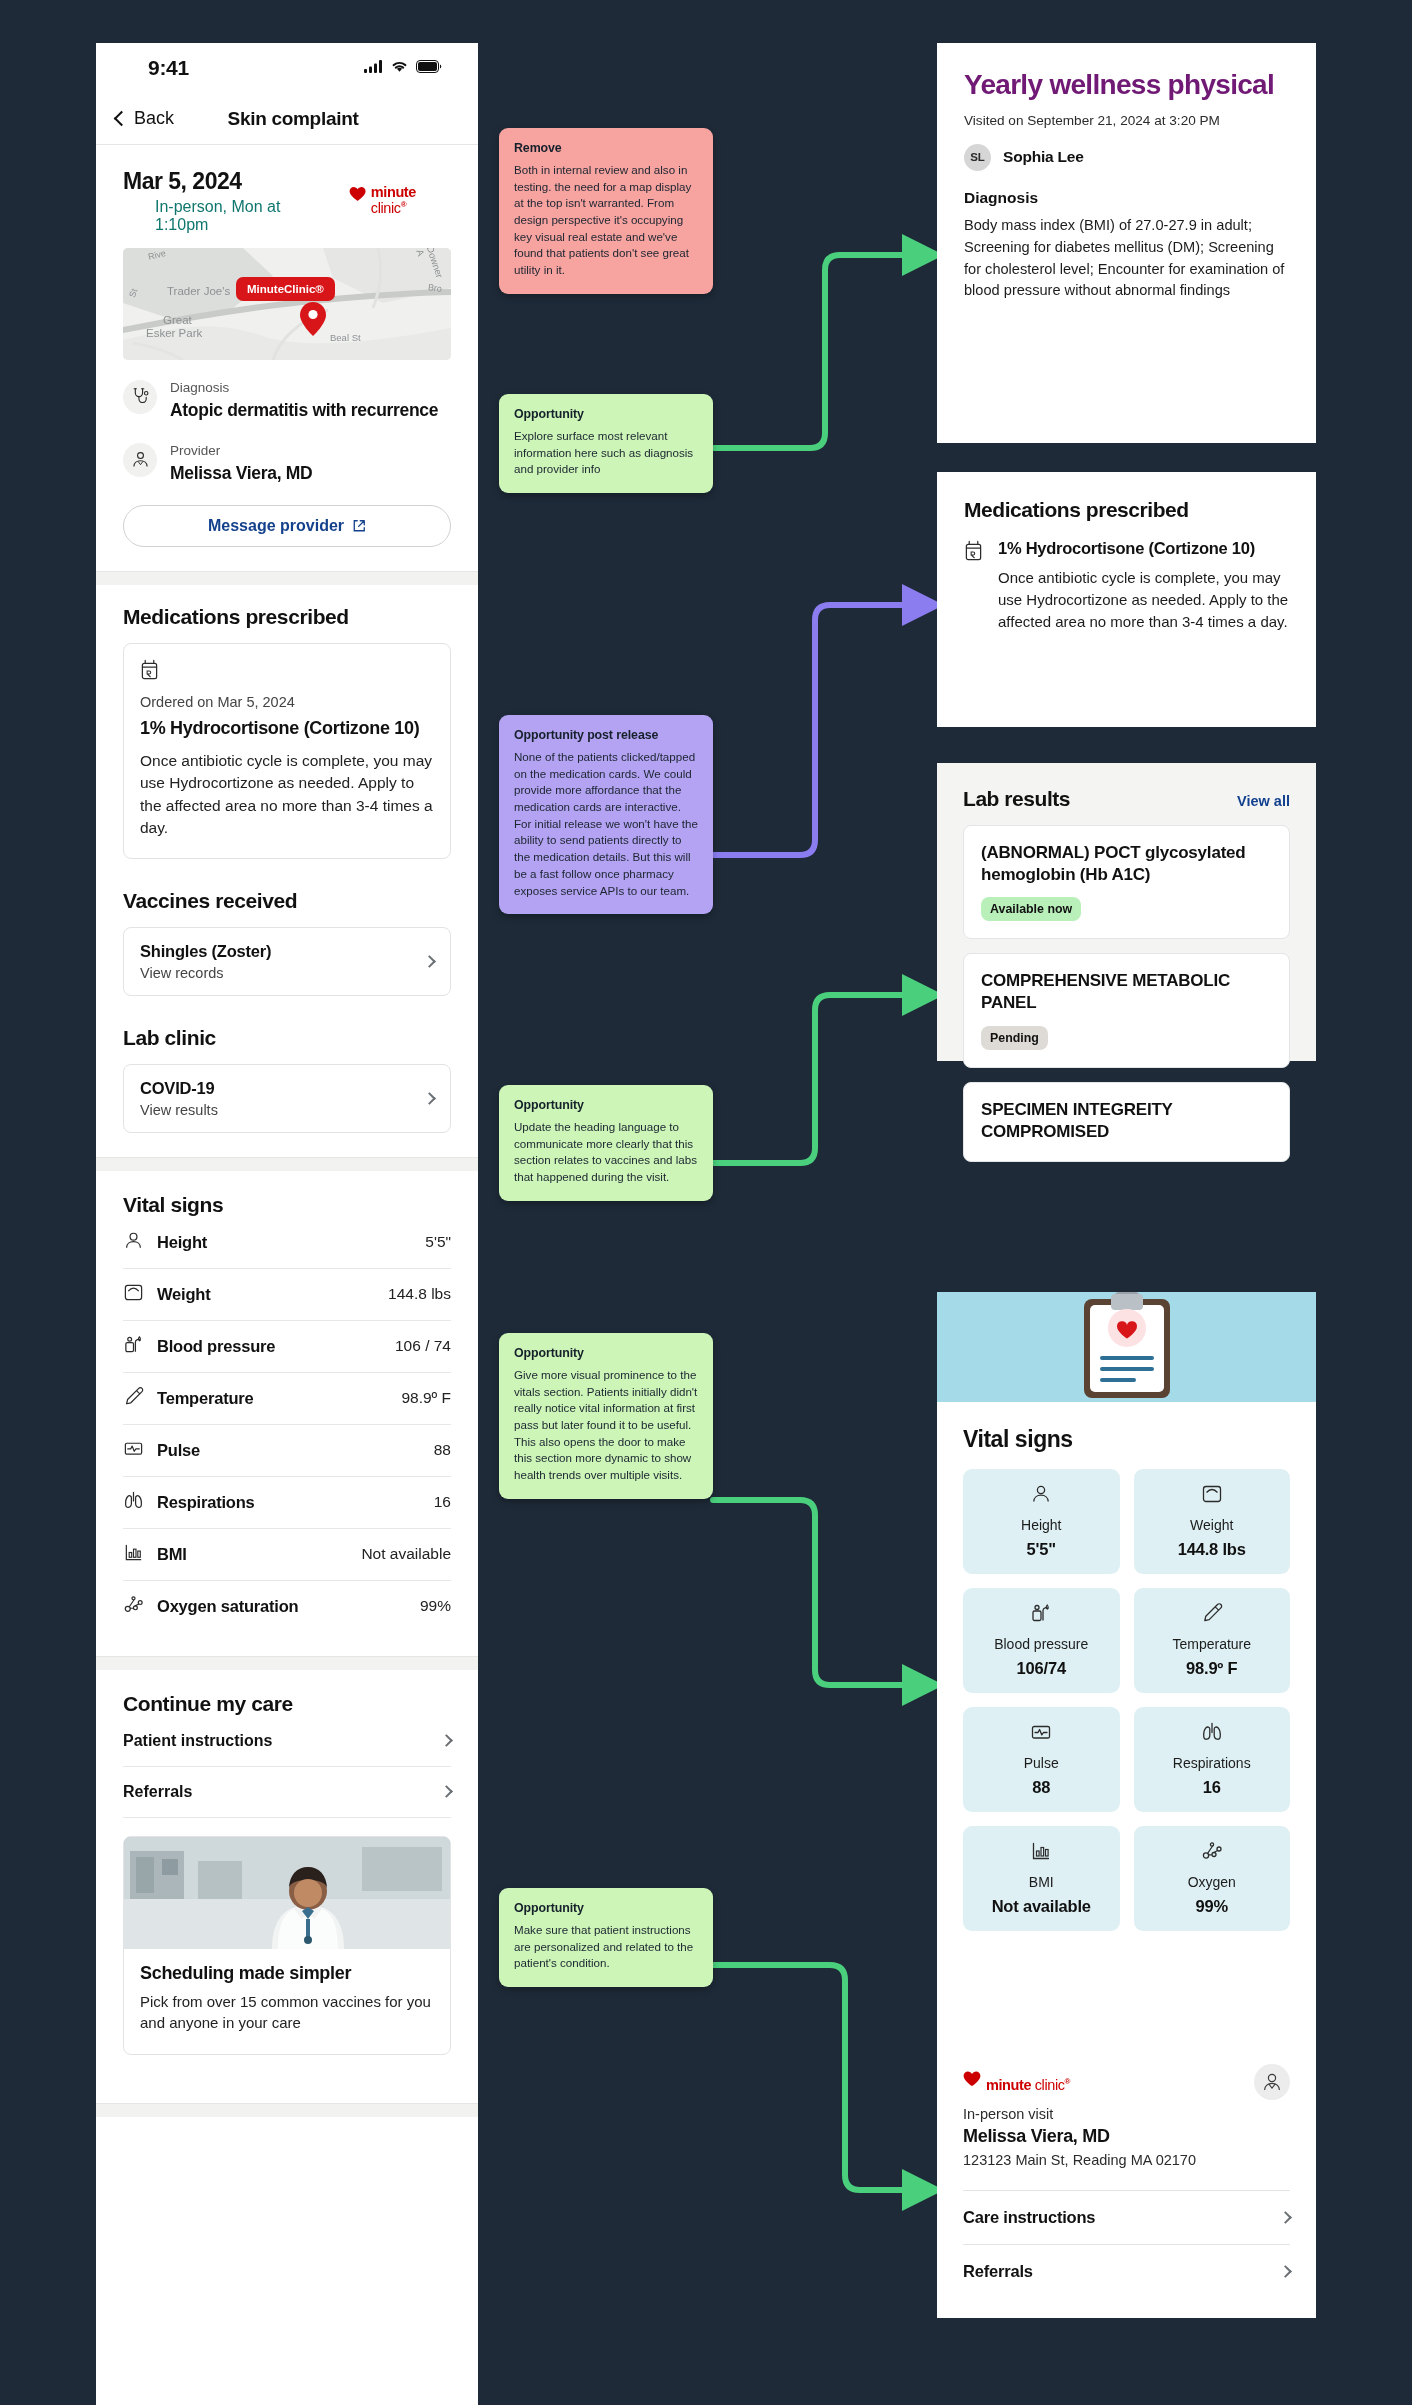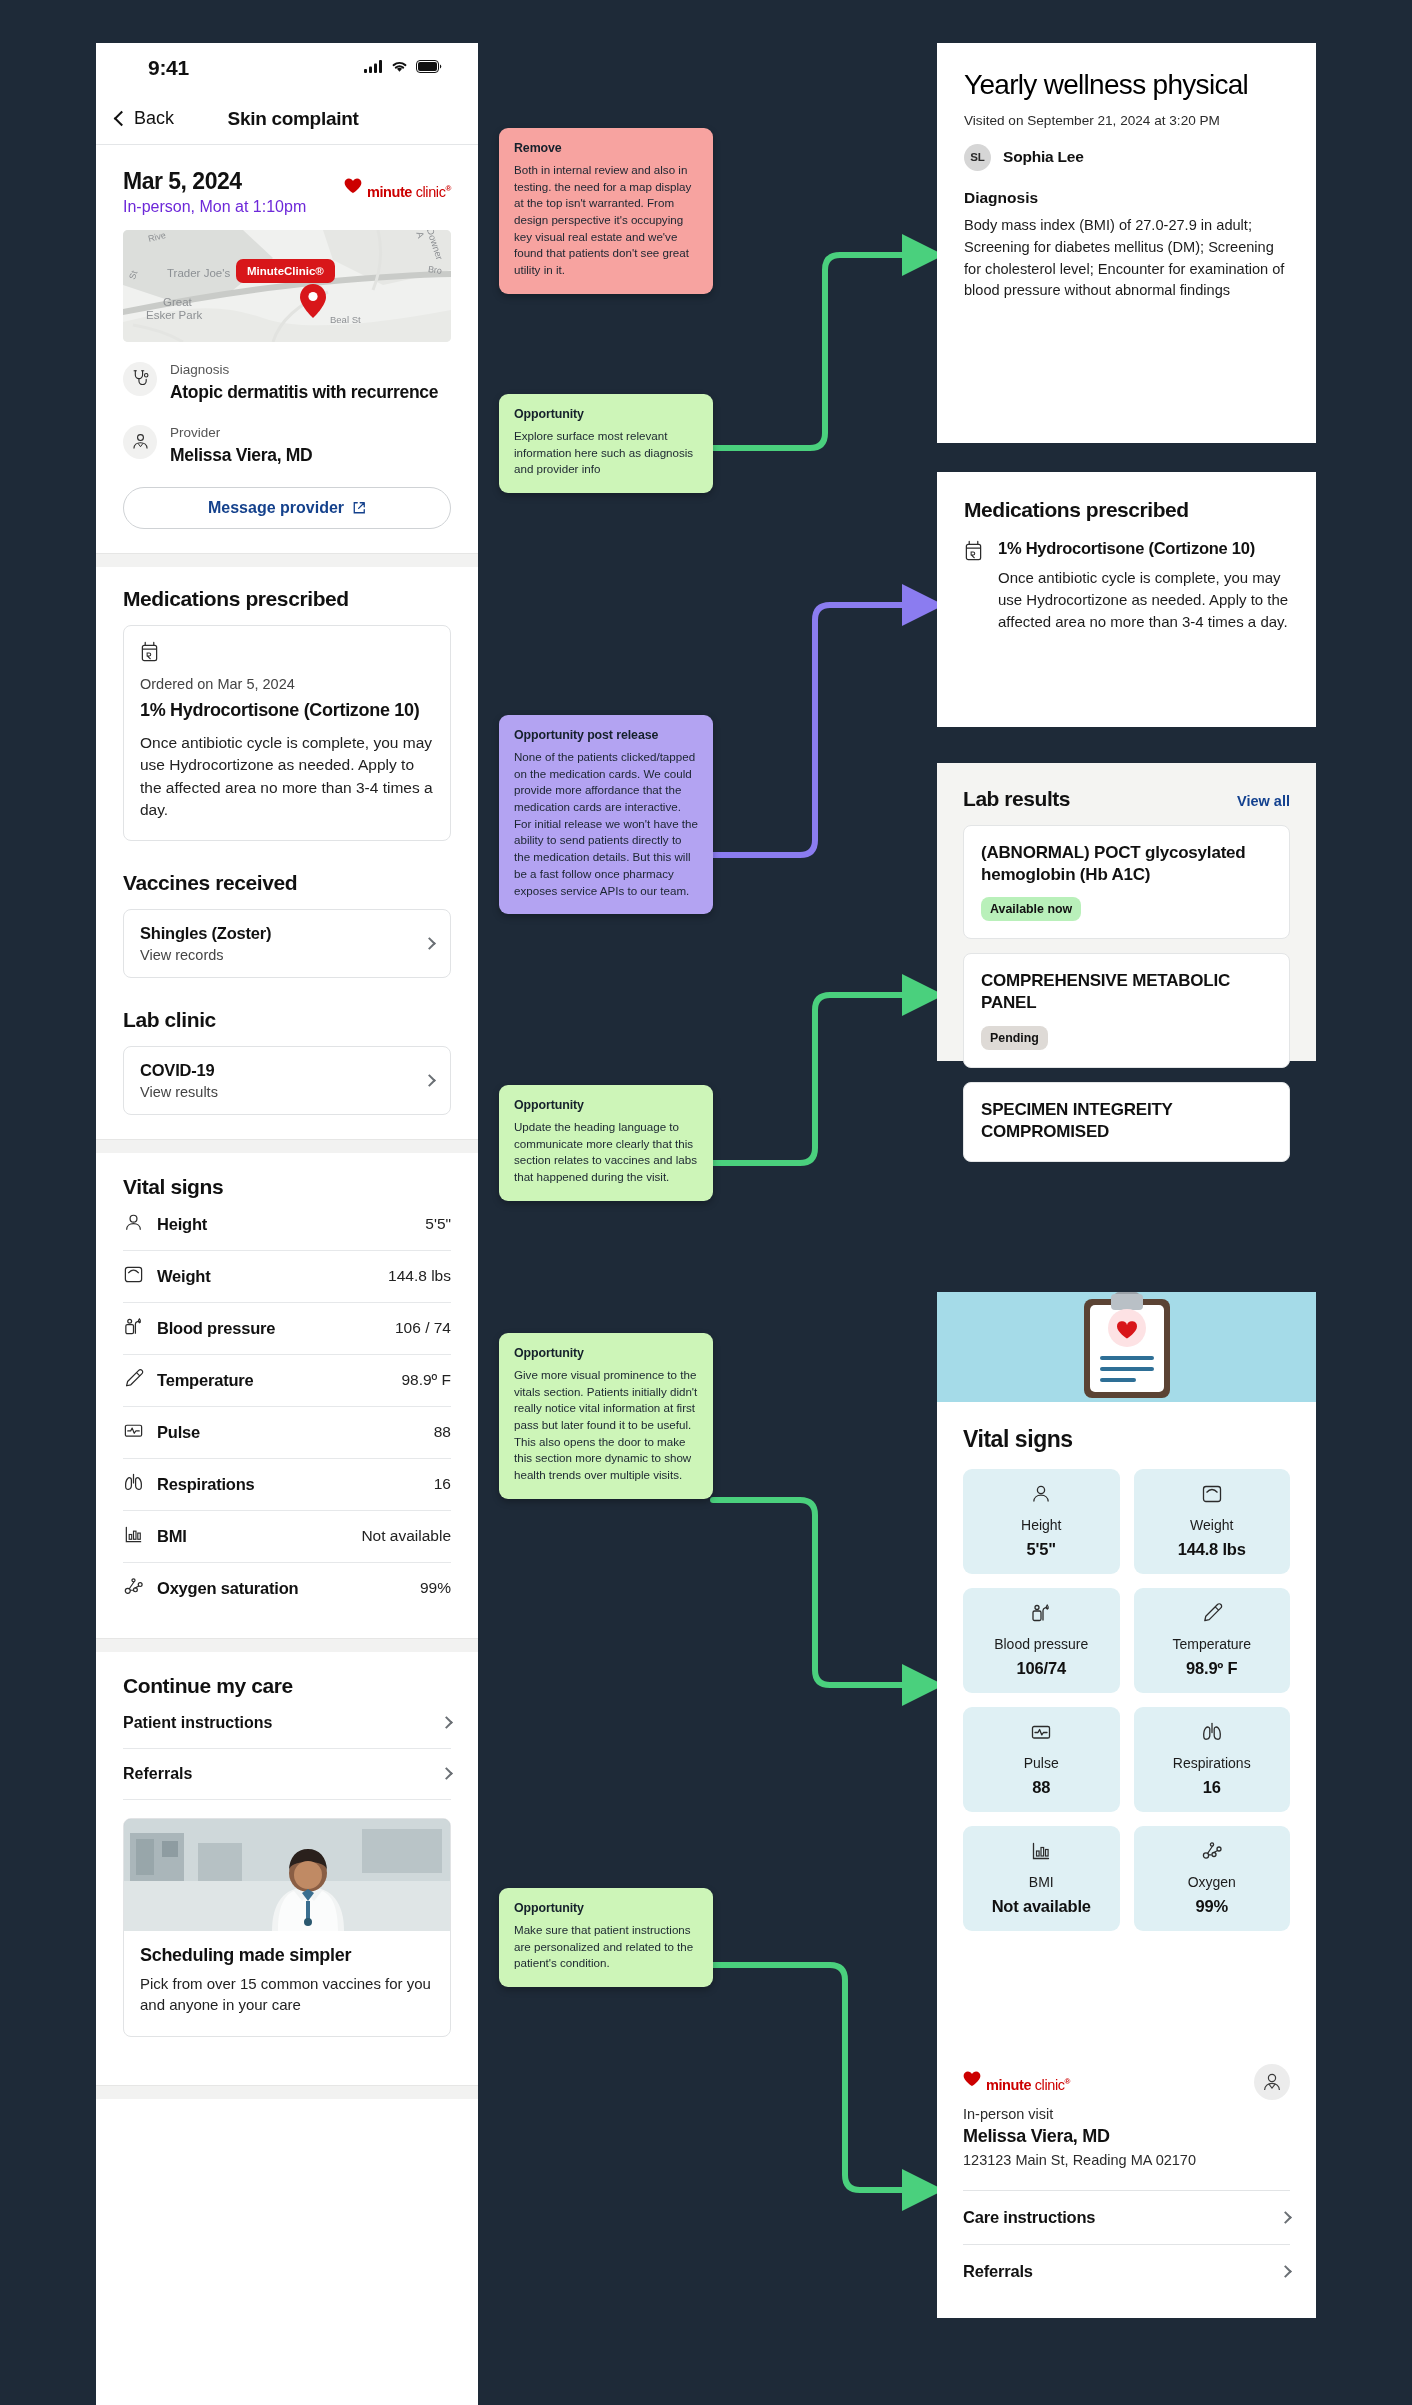--- a/index.html
+++ b/index.html
@@ -12,21 +12,21 @@
   .status-time{font-size:21px;font-weight:700;color:#111;letter-spacing:-0.3px;margin-left:24px;}
   .status-right{margin-left:auto;display:flex;align-items:center;gap:8px;margin-right:8px;}
   .navbar{height:52px;display:flex;align-items:center;padding:0 20px;border-bottom:1px solid #e4e6e8;position:relative;}
   .nav-back{display:flex;align-items:center;gap:7px;font-size:18px;color:#111;font-weight:400;}
   .chev-l{width:11px;height:11px;border-left:2.6px solid #111;border-bottom:2.6px solid #111;transform:rotate(45deg);display:inline-block;}
   .nav-title{position:absolute;left:12px;right:0;text-align:center;font-size:19px;font-weight:700;color:#111;letter-spacing:-0.3px;pointer-events:none;}
 
   .pad{padding:0 27px;}
   .visit-head{padding-top:22px;display:flex;align-items:flex-start;gap:20px;}
   .visit-date{font-size:23px;font-weight:700;color:#111;letter-spacing:-0.5px;line-height:1.25;}
-  .visit-sub{font-size:16px;color:#6d28d9;margin-top:2px;}
+  .visit-sub{font-size:16px;color:#0f766e;margin-top:2px;margin-left:32px;}
   .brand{margin-left:auto;display:flex;align-items:center;gap:5px;padding-top:4px;}
   .brand-txt{font-size:14.5px;color:#cc0000;font-weight:700;letter-spacing:-0.4px;margin-top:13px;}
   .brand-txt .lt{font-weight:400;}
 
   .map{margin-top:14px;height:112px;border-radius:5px;background:#eceeec;position:relative;overflow:hidden;}
   .map svg{position:absolute;inset:0;}
   .map-pill{position:absolute;left:113px;top:29px;background:#d8161a;color:#fff;font-size:11.5px;font-weight:600;padding:6px 11px;border-radius:7px;white-space:nowrap;}
   .map-pin{position:absolute;left:177px;top:54px;}
   .map-lbl{position:absolute;font-size:11px;color:#8e9194;}
 
@@ -67,21 +67,21 @@
   .note{position:absolute;border-radius:9px;padding:13px 15px 15px;box-shadow:0 3px 7px rgba(0,0,0,.28);}
   .note h4{font-size:12.4px;font-weight:700;color:#15202b;letter-spacing:-0.1px;margin-bottom:7px;}
   .note p{font-size:11.6px;line-height:1.44;color:#1b2530;}
   .n-red{background:#f7a3a0;}
   .n-green{background:#cdf5b8;}
   .n-purple{background:#b3a3f2;}
 
   
   .rcard{position:absolute;background:#fff;}
   .rpad{padding:26px 27px 28px;}
-  .r-title{font-size:28px;font-weight:400;color:#000000;line-height:1.17;letter-spacing:-0.7px;}
+  .r-title{font-size:28px;font-weight:700;color:#701a75;line-height:1.17;letter-spacing:-0.7px;}
   .r-sub{font-size:13.6px;color:#2b2b2b;margin-top:11px;}
   .r-prov{display:flex;align-items:center;gap:12px;margin-top:16px;}
   .avatar{width:27px;height:27px;border-radius:50%;background:#d6d6d6;display:flex;align-items:center;justify-content:center;font-size:11.5px;font-weight:700;color:#2b2b2b;}
   .r-provname{font-size:15.5px;font-weight:700;color:#111;letter-spacing:-0.2px;}
   .r-dxh{font-size:15.5px;font-weight:700;color:#111;margin-top:18px;}
   .r-dxb{font-size:14.6px;color:#1c1c1c;margin-top:8px;line-height:1.5;}
 
   .r-h2{font-size:21px;font-weight:700;color:#111;letter-spacing:-0.45px;}
   .r-med{display:flex;gap:14px;margin-top:16px;}
   .r-medname{font-size:16.5px;font-weight:700;color:#111;letter-spacing:-0.25px;line-height:1.3;}

